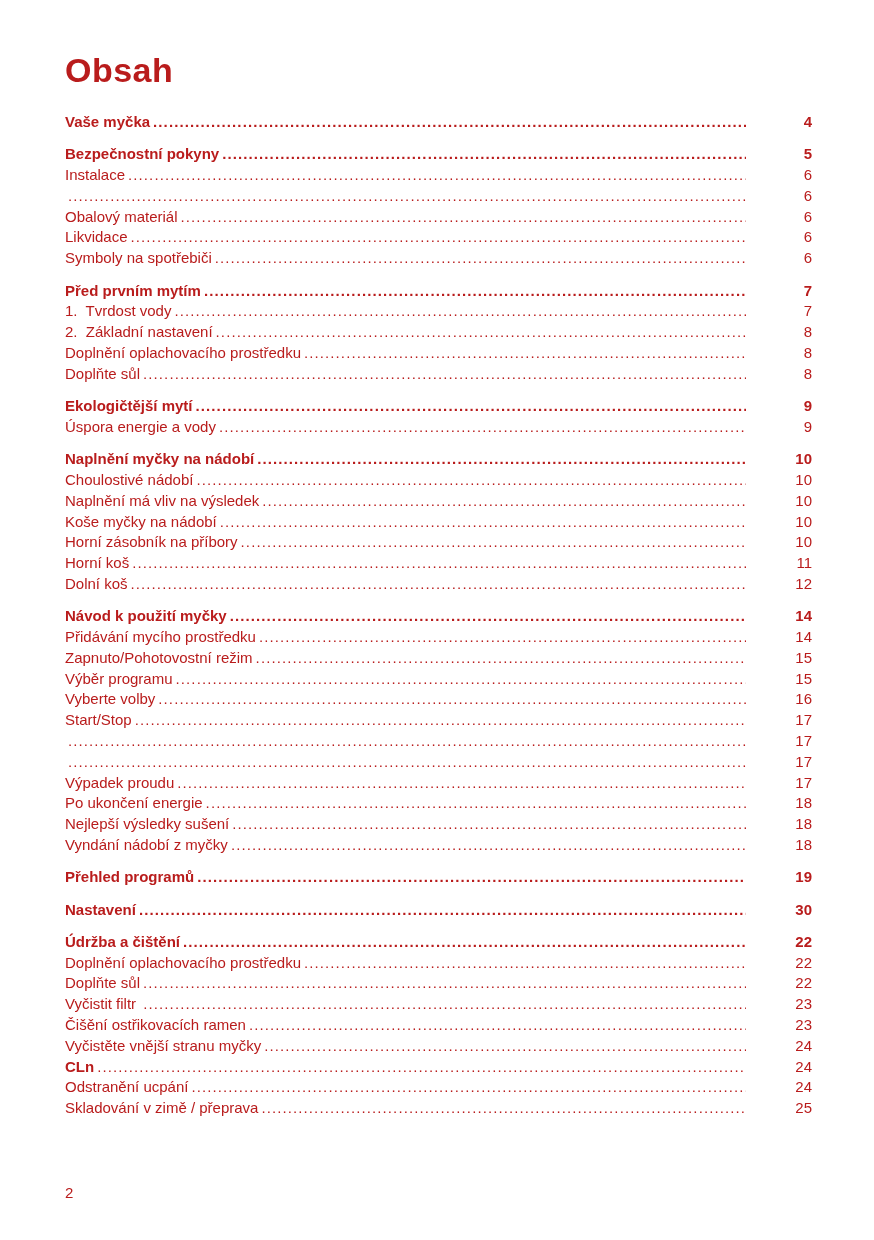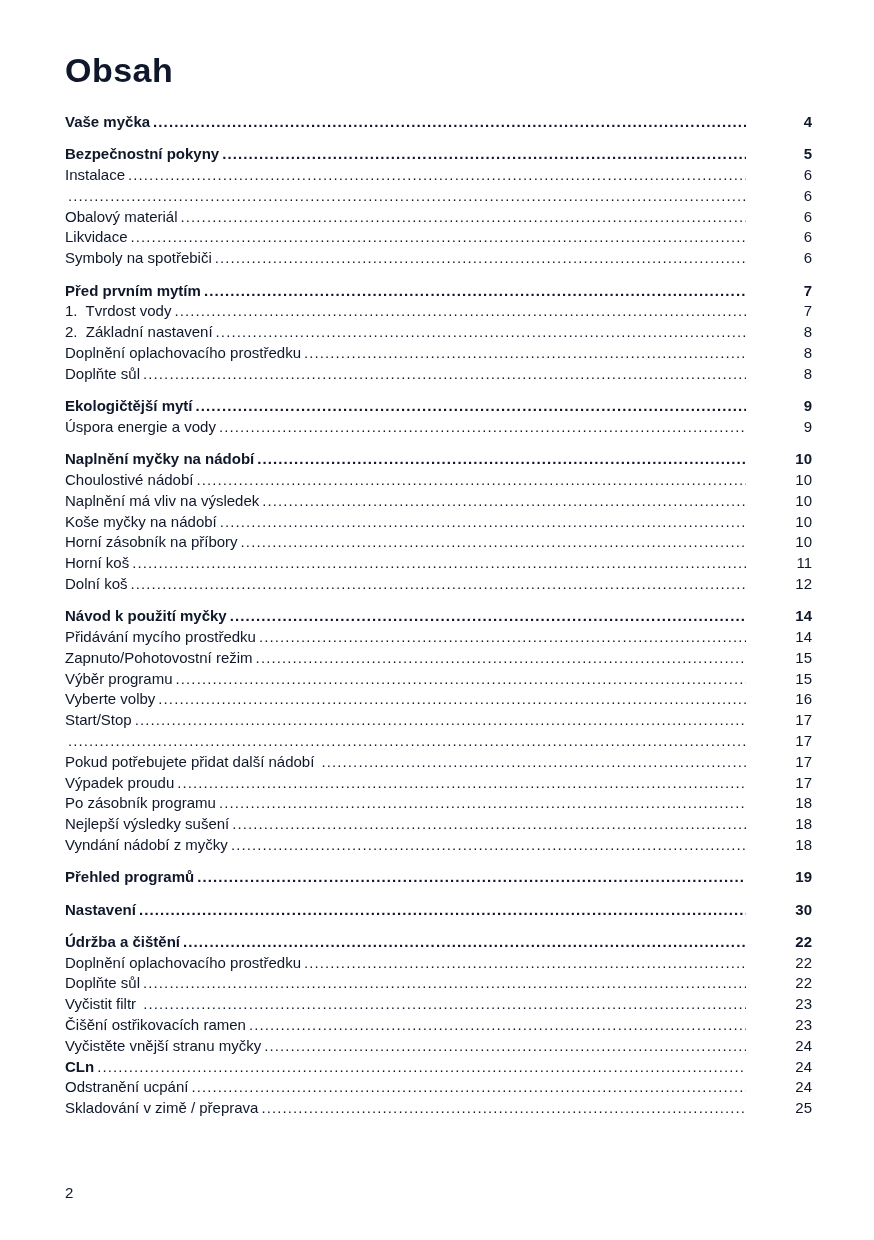--- a/index.html
+++ b/index.html
@@ -5,21 +5,21 @@
   html, body {
     margin: 0;
     padding: 0;
     background: #ffffff;
   }
   .page {
     position: relative;
     width: 874px;
     height: 1240px;
     background: #ffffff;
-    color: #0f172a;
+    color: #b91c1c;
     font-family: "Liberation Sans", sans-serif;
     overflow: hidden;
     box-sizing: border-box;
   }
   .content {
     position: absolute;
     left: 65px;
     top: 0;
     width: 747px; 
   }
@@ -242,33 +242,32 @@
     <span class="dots">............................................................................................................................................................................................................................................................................................................</span>
     <span class="pagenum">17</span>
   </div>
         <div class="toc-row">
     <span class="prefix"></span>
     <span class="dots">............................................................................................................................................................................................................................................................................................................</span>
     <span class="pagenum">17</span>
   </div>
         <div class="toc-row">
     <span class="prefix"></span>
-    <span class="label">Pokud potřebujete přidat další nádobí </span>
     <span class="dots">............................................................................................................................................................................................................................................................................................................</span>
     <span class="pagenum">17</span>
   </div>
         <div class="toc-row">
     <span class="prefix"></span>
     <span class="label">Výpadek proudu</span>
     <span class="dots">............................................................................................................................................................................................................................................................................................................</span>
     <span class="pagenum">17</span>
   </div>
         <div class="toc-row">
     <span class="prefix"></span>
-    <span class="label">Po zásobník programu</span>
+    <span class="label">Po ukončení energie</span>
     <span class="dots">............................................................................................................................................................................................................................................................................................................</span>
     <span class="pagenum">18</span>
   </div>
         <div class="toc-row">
     <span class="prefix"></span>
     <span class="label">Nejlepší výsledky sušení</span>
     <span class="dots">............................................................................................................................................................................................................................................................................................................</span>
     <span class="pagenum">18</span>
   </div>
         <div class="toc-row">

